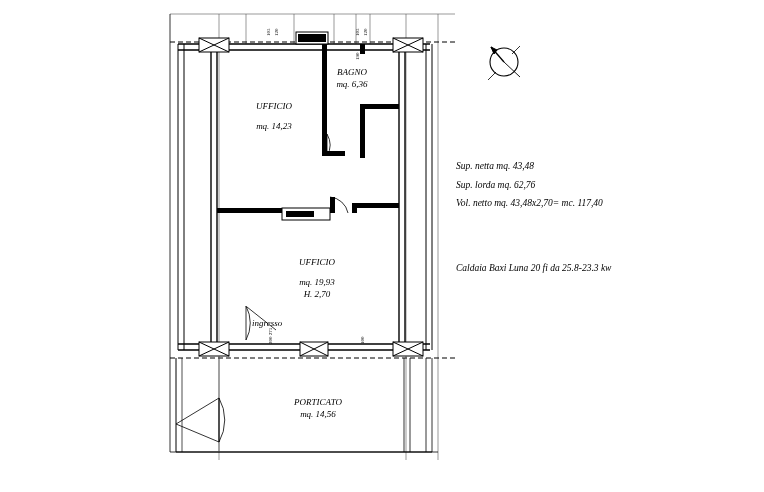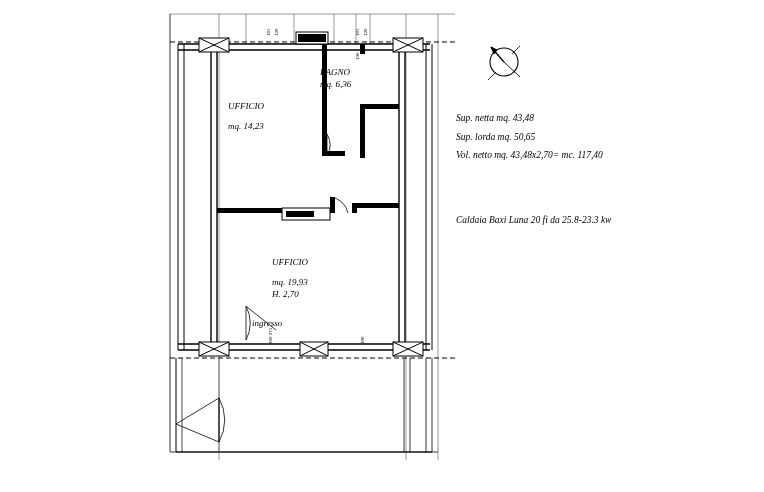--- a/index.html
+++ b/index.html
@@ -28,29 +28,31 @@
   .label {
     position: absolute;
     font-family: "Liberation Serif", serif;
     font-style: italic;
     font-size: 9px;
     color: #000;
     white-space: nowrap;
     line-height: 1.35;
   }
   .label.center {
+    text-align: center;
   }
   .notes {
     position: absolute;
     font-family: "Liberation Serif", serif;
     font-style: italic;
     font-size: 9.5px;
     color: #000;
     white-space: nowrap;
     line-height: 1.0;
+    margin-top: 48px;
   }
   .dim-v {
     position: absolute;
     font-family: "Liberation Serif", serif;
     font-size: 5px;
     color: #000;
     white-space: nowrap;
     transform: rotate(-90deg);
     transform-origin: left top;
     line-height: 1.1;
@@ -220,35 +222,39 @@
   </div>
 
 
   <div class="label center" style="left:272px; top:256px; width:90px;">
     <div class="room-name">UFFICIO</div>
     <div style="height:8px"></div>
     <div>mq. 19,93</div>
     <div>H.  2,70</div>
   </div>
 
+  <div class="label center" style="left:264px; top:396px; width:108px;">
+    <div class="room-name">PORTICATO</div>
+    <div>mq. 14,56</div>
+  </div>
 
   <div class="label" style="left:252px; top:317px;">ingresso</div>
 
   <div class="dim-v" style="left:266px; top:36px;">105</div>
   <div class="dim-v" style="left:274px; top:36px;">120</div>
   <div class="dim-v" style="left:355px; top:36px;">105</div>
   <div class="dim-v" style="left:363px; top:36px;">120</div>
   <div class="dim-v" style="left:355px; top:60px;">190</div>
   <div class="dim-v" style="left:268px; top:344px;"><span>200
 275</span></div>
   <div class="dim-v" style="left:360px; top:344px;">100</div>
 
   <div class="notes" style="left:456px; top:114px;">
     <div style="margin-bottom:9px;">Sup. netta mq. 43,48</div>
-    <div style="margin-bottom:9px;">Sup. lorda mq. 50,65</div>
+    <div style="margin-bottom:9px;">Sup. lorda mq. 62,76</div>
     <div>Vol. netto mq. 43,48x2,70= mc. 117,40</div>
   </div>
 
 
   <div class="notes" style="left:456px; top:216px;">
     <div>Caldaia Baxi Luna 20 fi da 25.8-23.3 kw</div>
   </div>
 
 </div>
 

